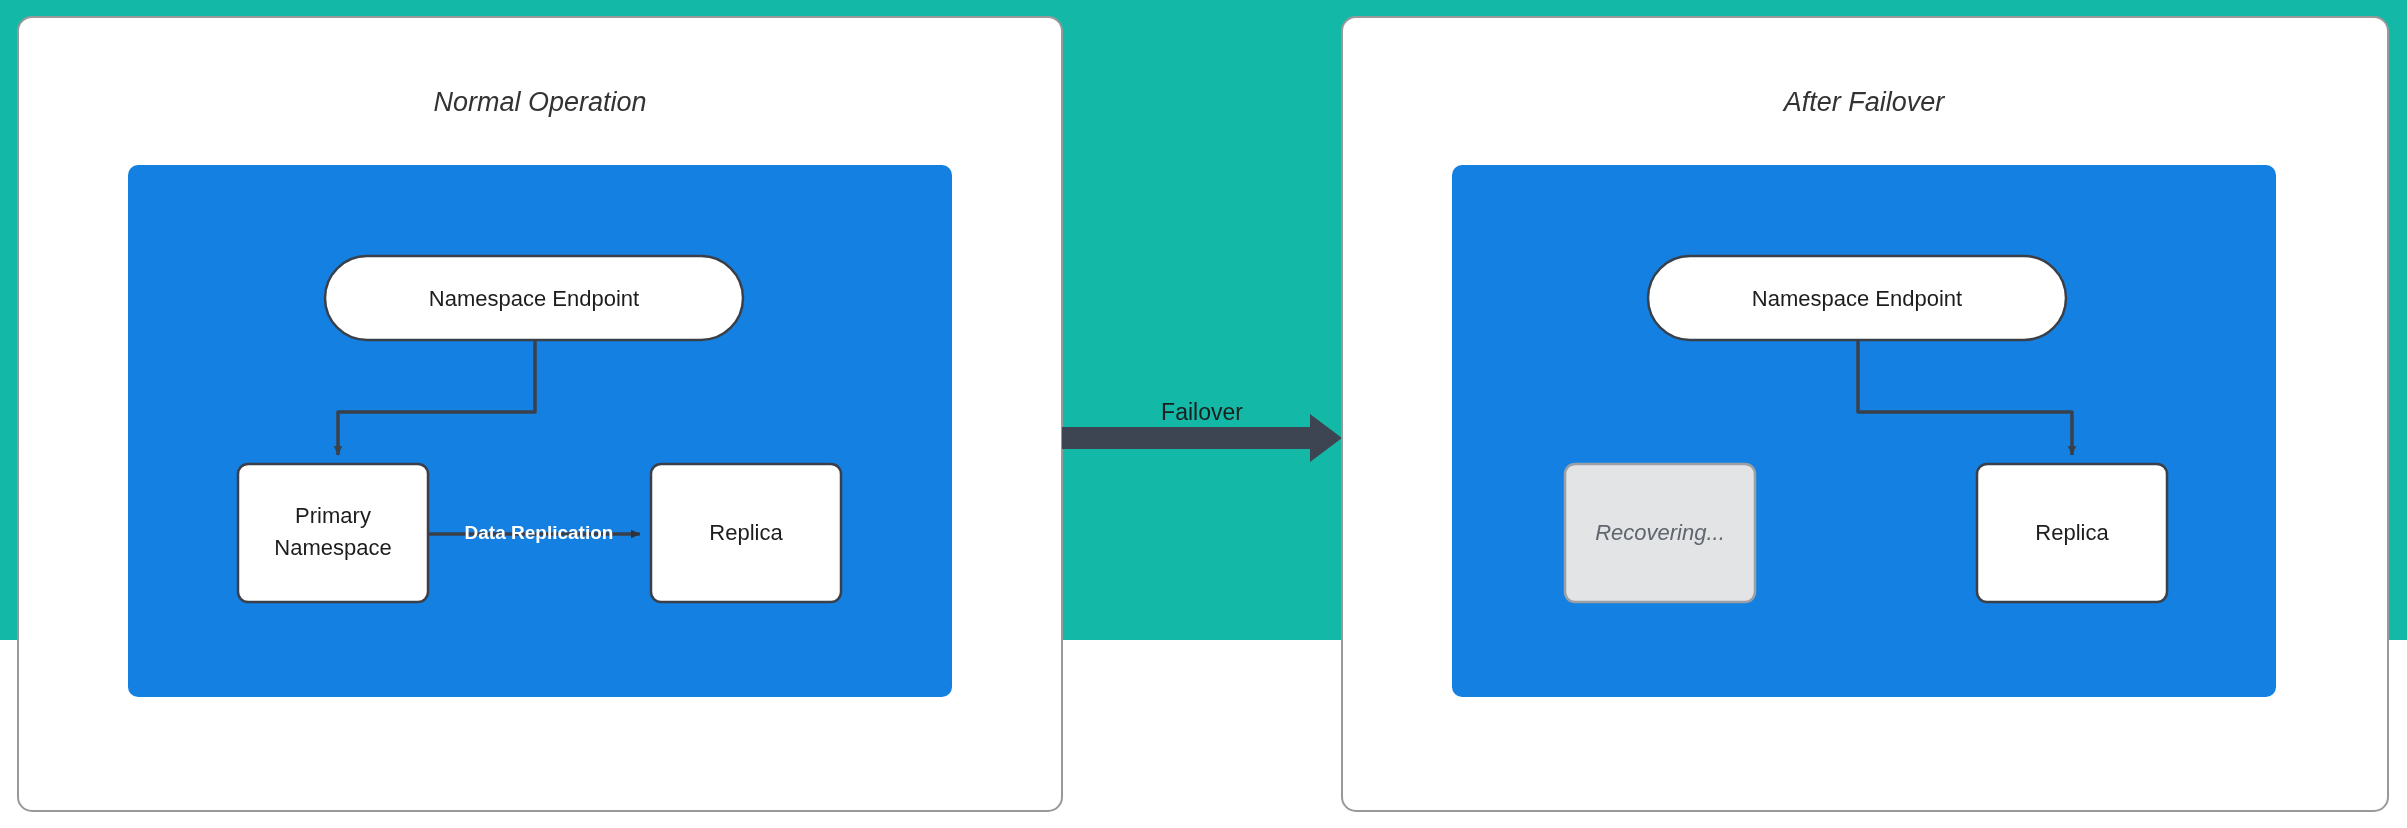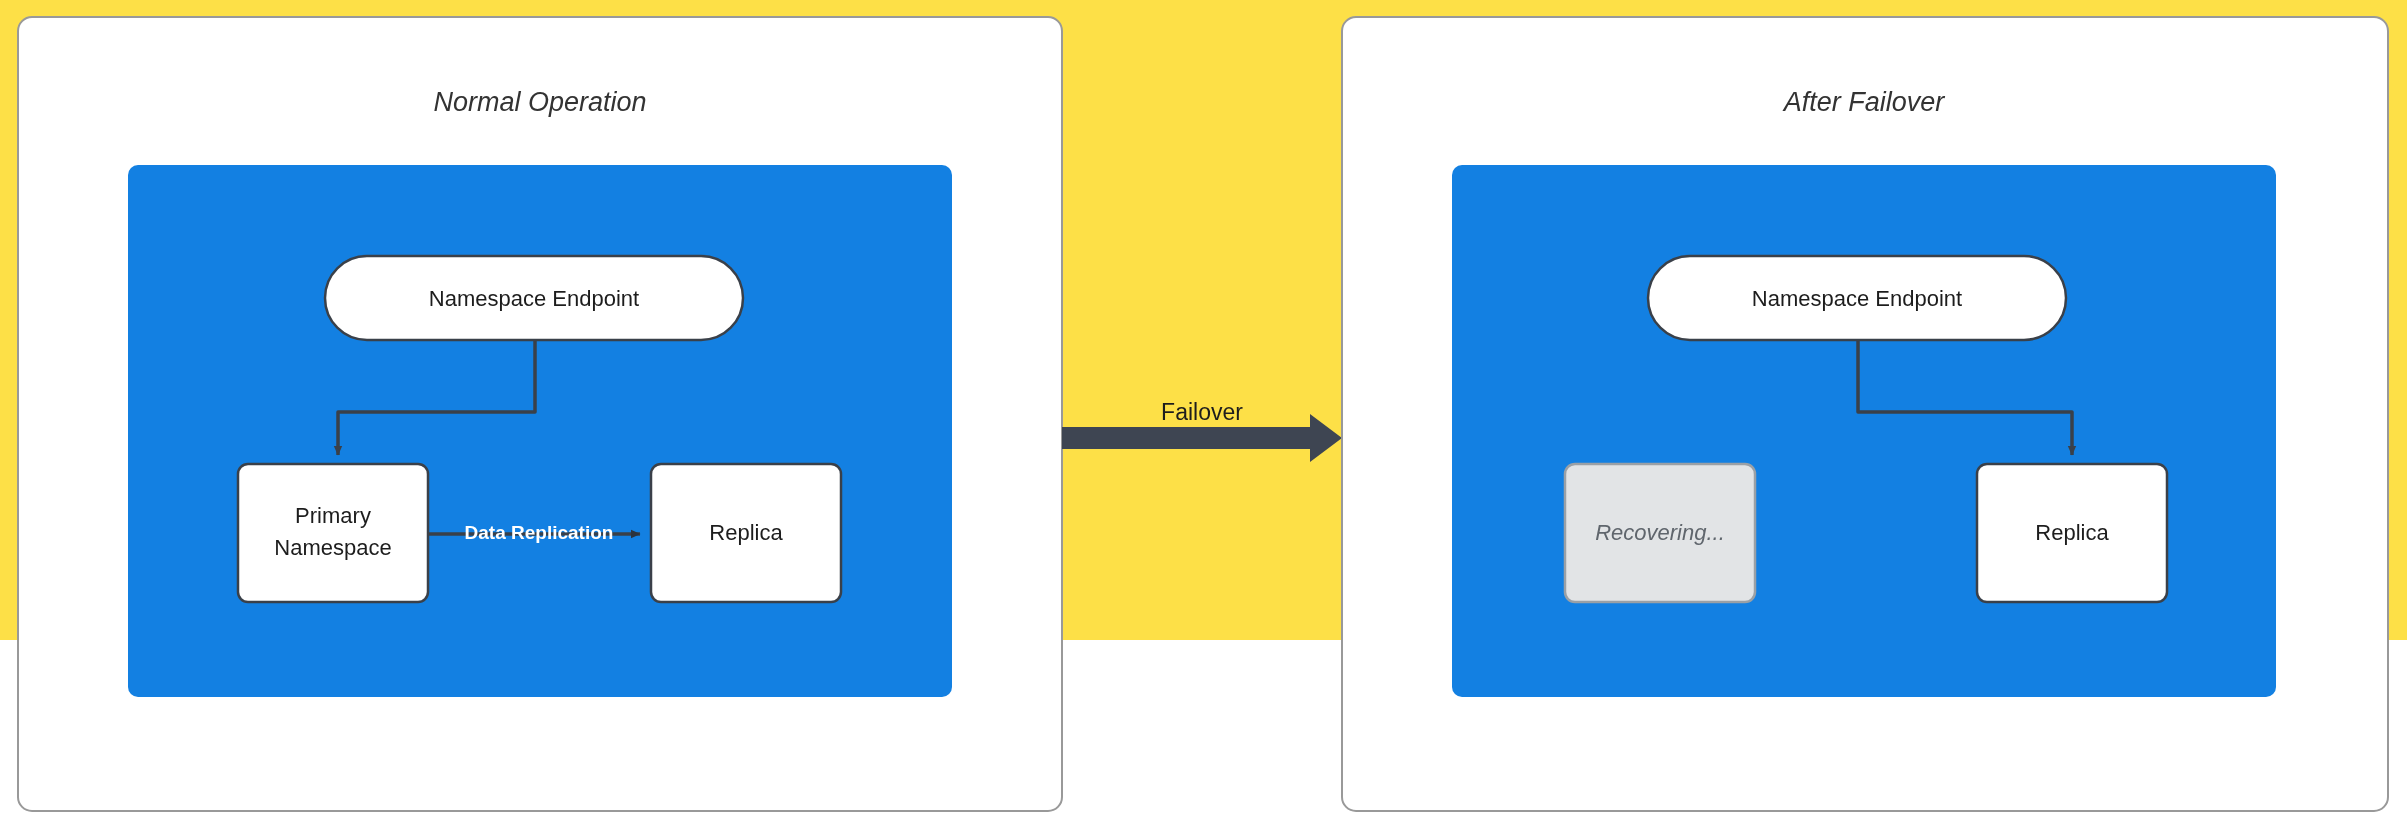--- a/index.html
+++ b/index.html
@@ -10,21 +10,21 @@
   body {
     width: 2407px;
     height: 828px;
     font-family: "Liberation Sans", sans-serif;
     overflow: hidden;
   }
   #stage {
     position: relative;
     width: 2407px;
     height: 640px;
-    background: #fde047;
+    background: #14b8a6;
   }
   svg.diagram {
     position: absolute;
     top: 0; left: 0;
     width: 2407px;
     height: 828px;
     display: block;
   }
   .panel-frame {
     fill: #ffffff;

